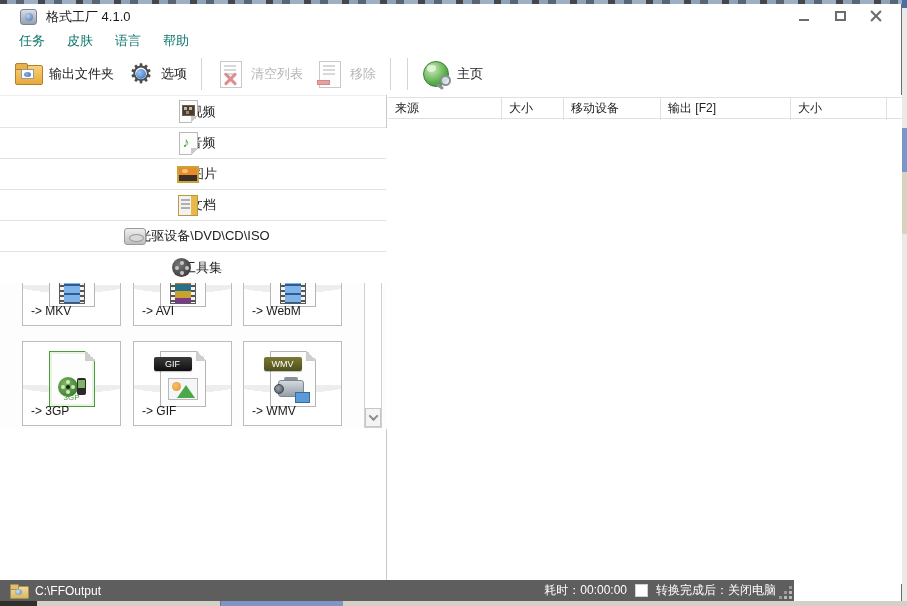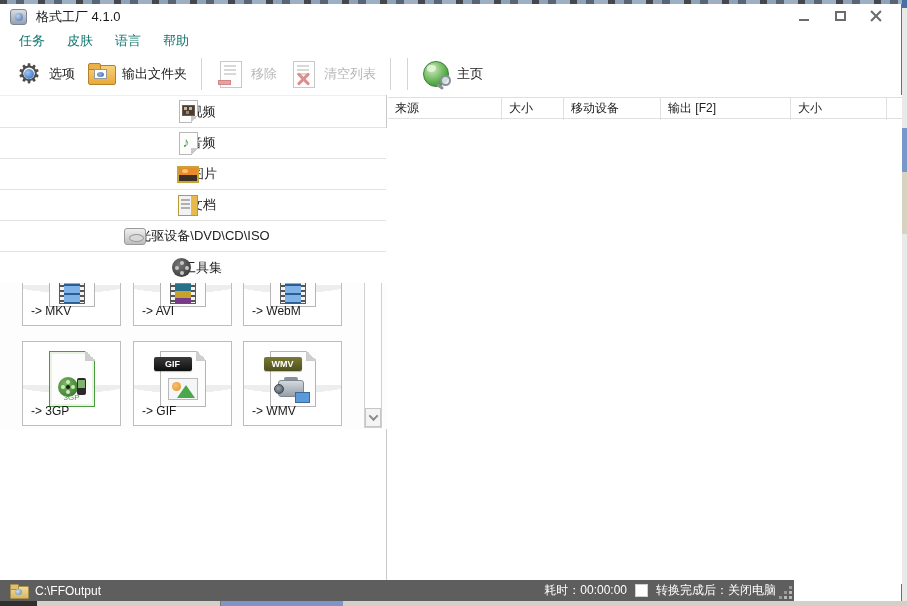--- a/index.html
+++ b/index.html
@@ -15,21 +15,21 @@
   .right-strip .seg2{position:absolute;top:128px;width:5px;height:44px;background:#7b96c8;}
   .right-strip .seg3{position:absolute;top:172px;width:5px;height:62px;background:#d8d3c0;}
   .bottom-strip { position:absolute; left:0; top:601px; width:907px; height:5px; background:#d4d0c8; }
   .bottom-strip .bseg1{position:absolute;left:0;width:37px;height:5px;background:#2f2f2d;}
   .bottom-strip .bseg2{position:absolute;left:220px;width:123px;height:5px;background:#8094c8;border-left:1px solid #777;}
 
   
   .app { position:absolute; left:0; top:4px; width:902px; height:597px; background:#fff; border-right:1px solid #6e6e6e; }
 
   
-  .titlebar { position:absolute; left:0; top:0; width:100%; height:26px; display:flex; align-items:center; padding-left:10px; }
+  .titlebar { position:absolute; left:0; top:0; width:100%; height:26px; display:flex; align-items:center; padding-left:20px; }
   .app-icon { width:17px; height:16px; border-radius:3px; background:linear-gradient(#d8dde4,#96a0ae); border:1px solid #7a8494; position:relative; margin-right:9px; }
   .app-icon::after { content:""; position:absolute; left:4px; top:3px; width:8px; height:8px; border-radius:50%;
     background:radial-gradient(circle at 35% 35%, #bcd2ee, #4a6fa8); }
   .title-text { font-size:13px; color:#1a1a1a; }
   .win-controls { position:absolute; right:14px; top:2px; display:flex; gap:14px; }
   .wbtn { width:22px; height:20px; display:flex; align-items:center; justify-content:center; position:relative; cursor:default; }
   .glyph-min { width:10px; height:2px; background:#6b6b6b; margin-top:8px; }
   .glyph-max { width:11px; height:10px; border:2px solid #6b6b6b; }
   .glyph-close { position:relative; width:12px; height:12px; }
   .glyph-close::before,.glyph-close::after { content:""; position:absolute; left:5px; top:-1px; width:2px; height:14px; background:#6b6b6b; }
@@ -121,21 +121,21 @@
   .tile::before { content:""; position:absolute; left:0; top:52%; width:100%; height:22%;
     background:radial-gradient(120% 140% at 50% -40%, #e9e9e9 60%, #fff 61%); opacity:.8; }
   .tile .tlabel { position:absolute; left:8px; bottom:7px; font-size:12px; color:#1a1a1a; white-space:nowrap; }
   .tile.wide { width:210px; }
 
   
   .sheet { position:absolute; left:50%; top:9px; transform:translateX(-50%); width:46px; height:56px;
     background:#fdfdfd; border:1px solid #b5b5b5; }
   .sheet .fold { position:absolute; right:-1px; top:-1px; width:10px; height:10px; background:linear-gradient(225deg,#fdfdfd 50%,#cfcfcf 50%); border-left:1px solid #ccc; border-bottom:1px solid #ccc; }
   .badge { position:absolute; left:-7px; top:5px; width:38px; height:14px; line-height:14px; text-align:center;
-    font-size:9px; font-weight:bold; color:#fff; border-radius:2px; box-shadow:0 1px 1px rgba(0,0,0,.25); }
+    font-size:9px; font-weight:normal; color:#fff; border-radius:2px; box-shadow:0 1px 1px rgba(0,0,0,.25); }
   .badge-green { background:linear-gradient(#74c25e,#4a9a38); }
   .badge-gray  { background:linear-gradient(#bdbdbd,#8f8f8f); color:#f0922a; }
   .badge-black { background:linear-gradient(#3a3a3a,#0f0f0f); }
   .badge-olive { background:linear-gradient(#7a7a34,#4f4f1c); }
 
   .reel { position:absolute; left:50%; top:26px; transform:translateX(-50%); width:24px; height:24px; border-radius:50%;
     background:radial-gradient(circle at 38% 35%, #8a8a8a, #2e2e2e); }
   .reel::before { content:""; position:absolute; left:10px; top:4px; width:5px; height:5px; border-radius:50%; background:#cfcfcf;
     box-shadow:-6px 6px 0 #cfcfcf, 6px 6px 0 #cfcfcf, 0 12px 0 #cfcfcf; }
   .reel::after { content:""; position:absolute; left:10px; top:10px; width:5px; height:5px; border-radius:50%; background:#1a1a1a; }
@@ -253,45 +253,45 @@
 
     <div class="menubar">
       <div class="menu-item">任务</div>
       <div class="menu-item">皮肤</div>
       <div class="menu-item">语言</div>
       <div class="menu-item">帮助</div>
     </div>
 
     <div class="toolbar">
       <div class="tb-btn">
+        <div class="tb-ic ic-folder">
+            <div class="photo"></div>
+          </div>
+        <span>输出文件夹</span>
+      </div>
+      <div class="tb-btn">
         <div class="tb-ic ic-gear">
             <span class="g">⚙</span>
           </div>
         <span>选项</span>
-      </div>
-      <div class="tb-btn">
-        <div class="tb-ic ic-folder">
-            <div class="photo"></div>
-          </div>
-        <span>输出文件夹</span>
       </div>
       <div class="tb-sep"></div>
       <div class="tb-btn disabled">
         <div class="tb-ic ic-doc">
             <div class="lines"></div>
-            <div class="minus"></div>
-          </div>
-        <span>移除</span>
+            <div class="xmark"></div>
+          </div>
+        <span>清空列表</span>
       </div>
       <div class="tb-btn disabled">
         <div class="tb-ic ic-doc">
             <div class="lines"></div>
-            <div class="xmark"></div>
-          </div>
-        <span>清空列表</span>
+            <div class="minus"></div>
+          </div>
+        <span>移除</span>
       </div>
       <div class="tb-sep"></div>
       <div class="tb-sep"></div>
       <div class="tb-btn">
         <div class="tb-ic ic-globe">
             <div class="land"></div>
             <div class="mag"></div>
           </div>
         <span>主页</span>
       </div>

